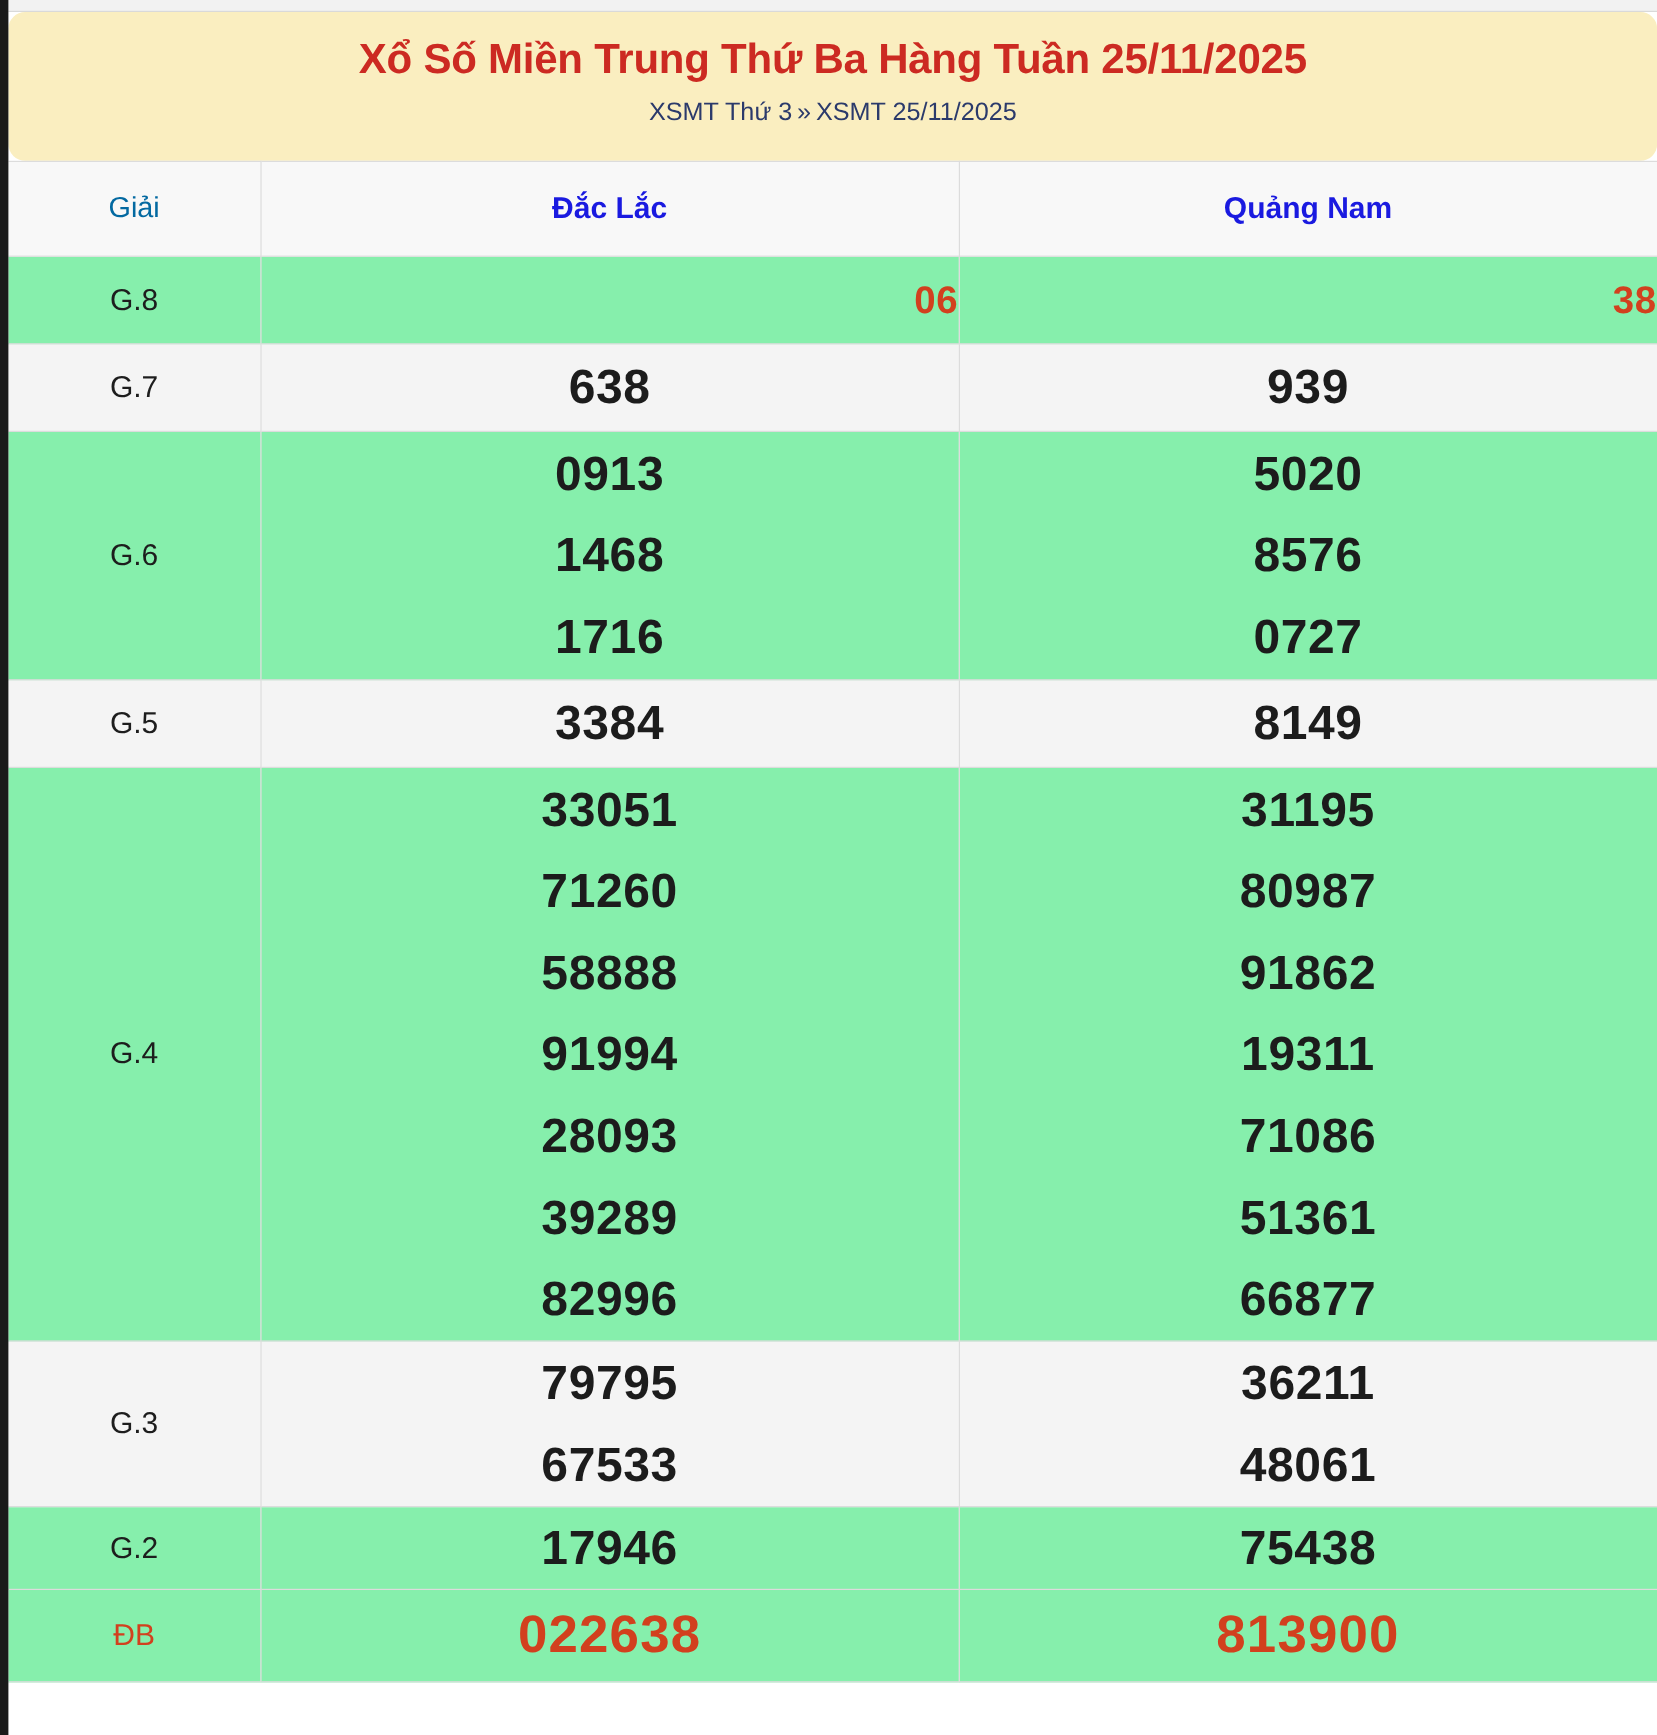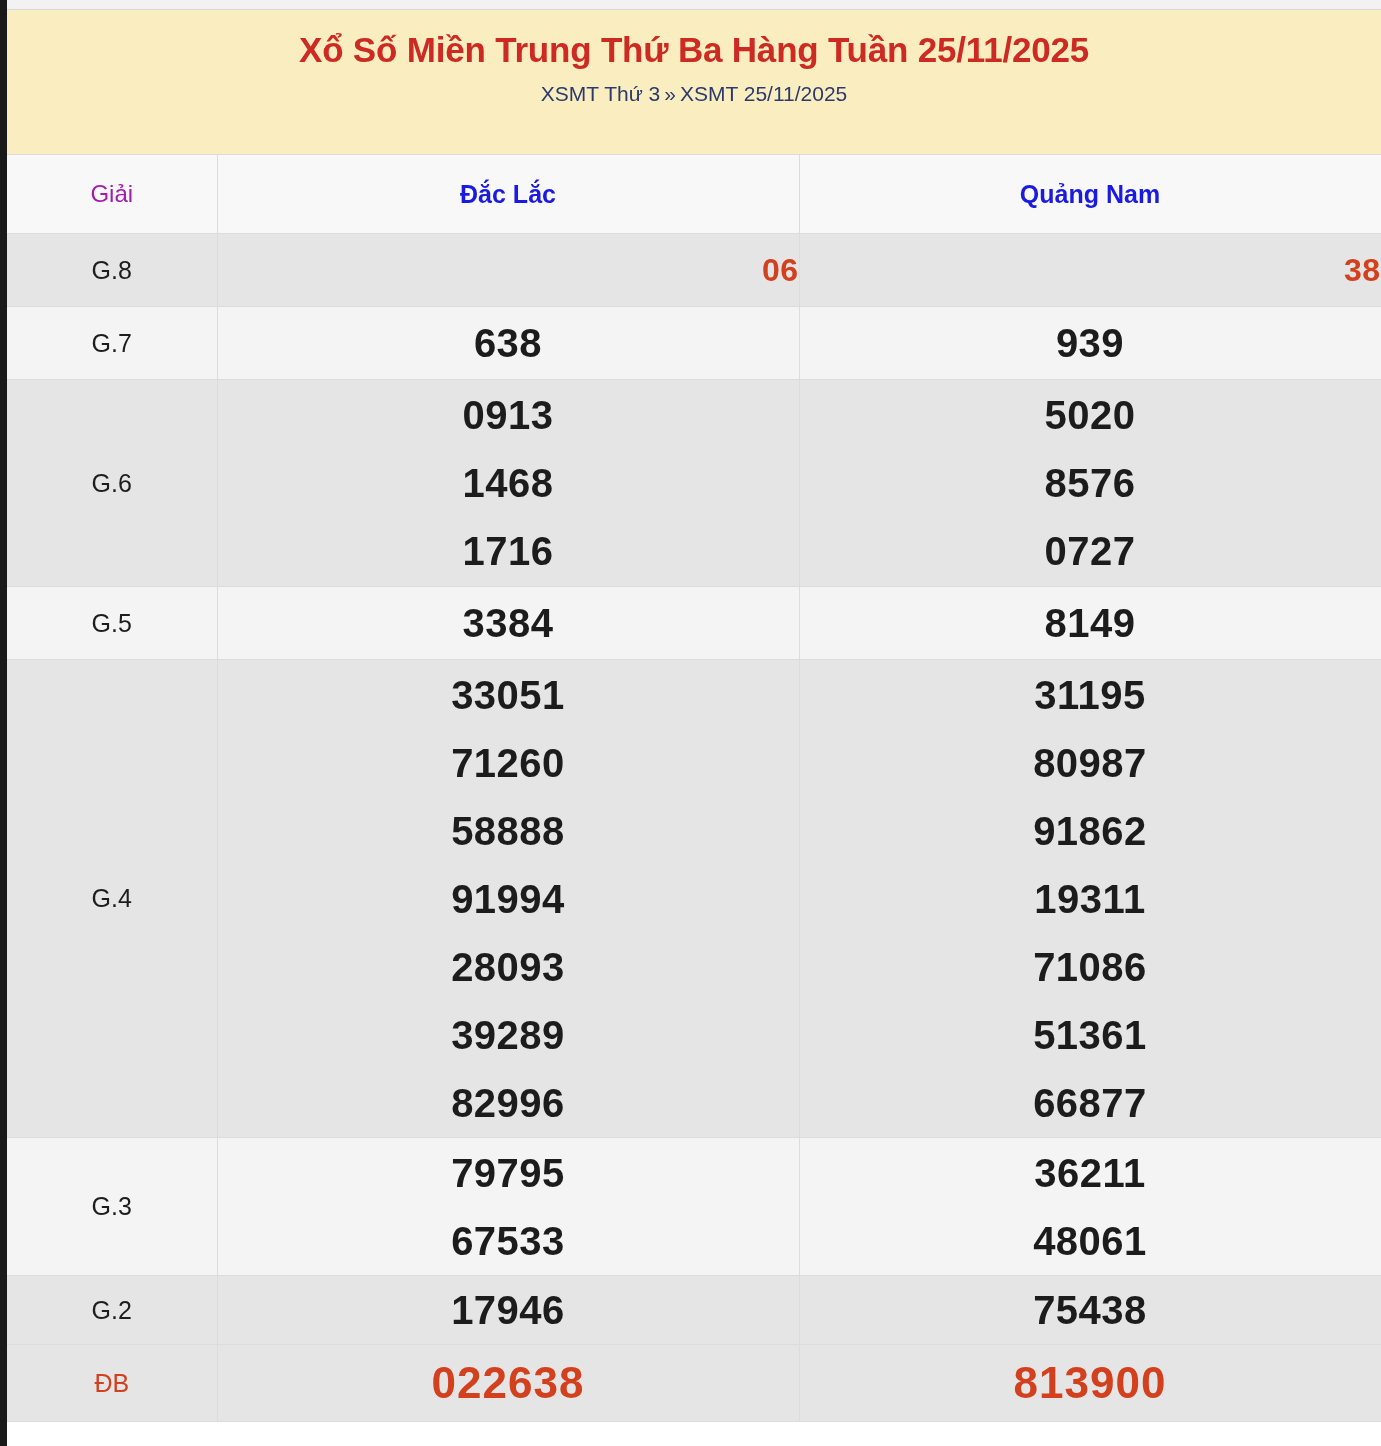--- a/index.html
+++ b/index.html
@@ -49,21 +49,22 @@
     box-sizing: border-box;
     background: #ffffff;
   }
 
   
   .banner {
     background: #faeec0;
     padding: 18px 0 20px 0;
     text-align: center;
     box-sizing: border-box;
-    height: 144px;
+    height: 124px;
+    border-radius: 14px;
   }
   .banner-title {
     color: #cc2a22;
     font-size: 35px;
     font-weight: bold;
     line-height: 44px;
     letter-spacing: -0.2px;
     white-space: nowrap;
   }
   .banner-crumb {
@@ -97,30 +98,30 @@
     border-left: none;
   }
 
   thead th {
     background: #f8f8f8;
     height: 78px;
   }
   .th-prize {
     font-size: 24px;
     font-weight: normal;
-    color: #a21caf;
+    color: #0369a1;
   }
   .th-prov {
     font-size: 25px;
     font-weight: bold;
     color: #1a1ae0;
   }
 
   tbody tr.alt > td { background: #f4f4f4; }
-  tbody tr > td     { background: #e5e5e5; }
+  tbody tr > td     { background: #86efac; }
 
   td.prize-label {
     font-size: 25px;
     color: #1d1d1d;
     font-weight: normal;
   }
   td.prize-label.db {
     color: #d2401e;
     font-weight: normal;
   }

